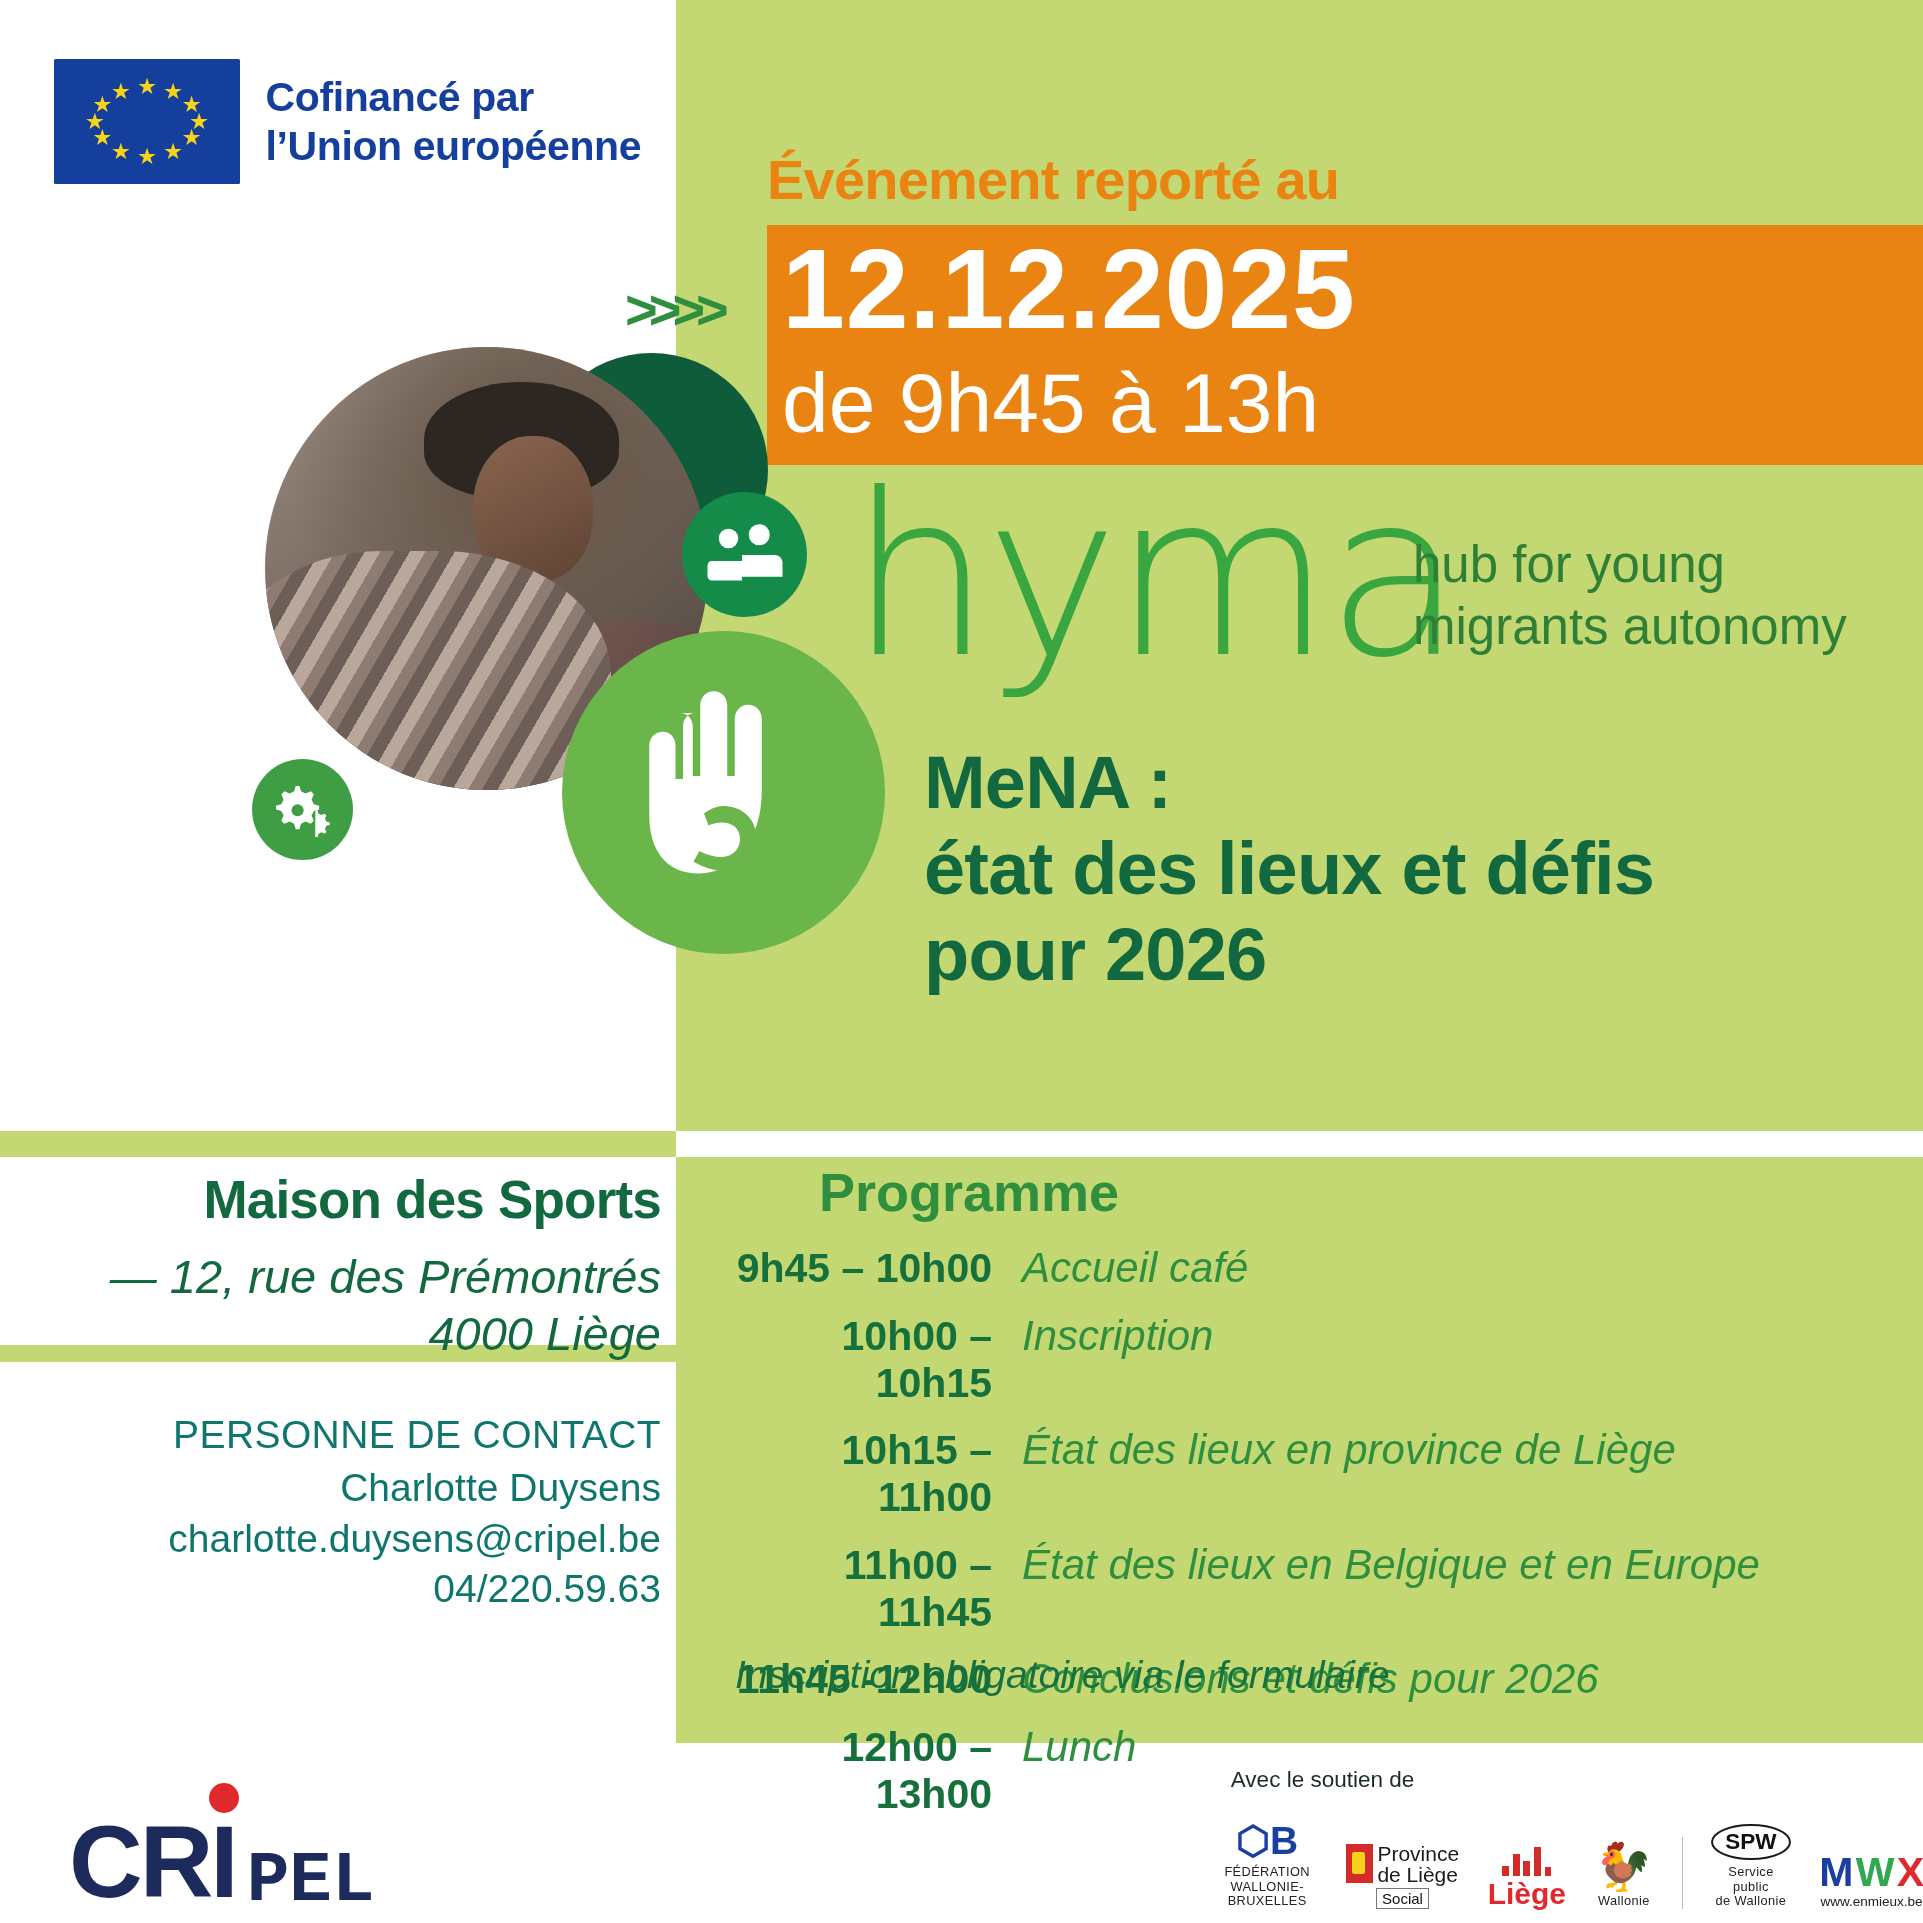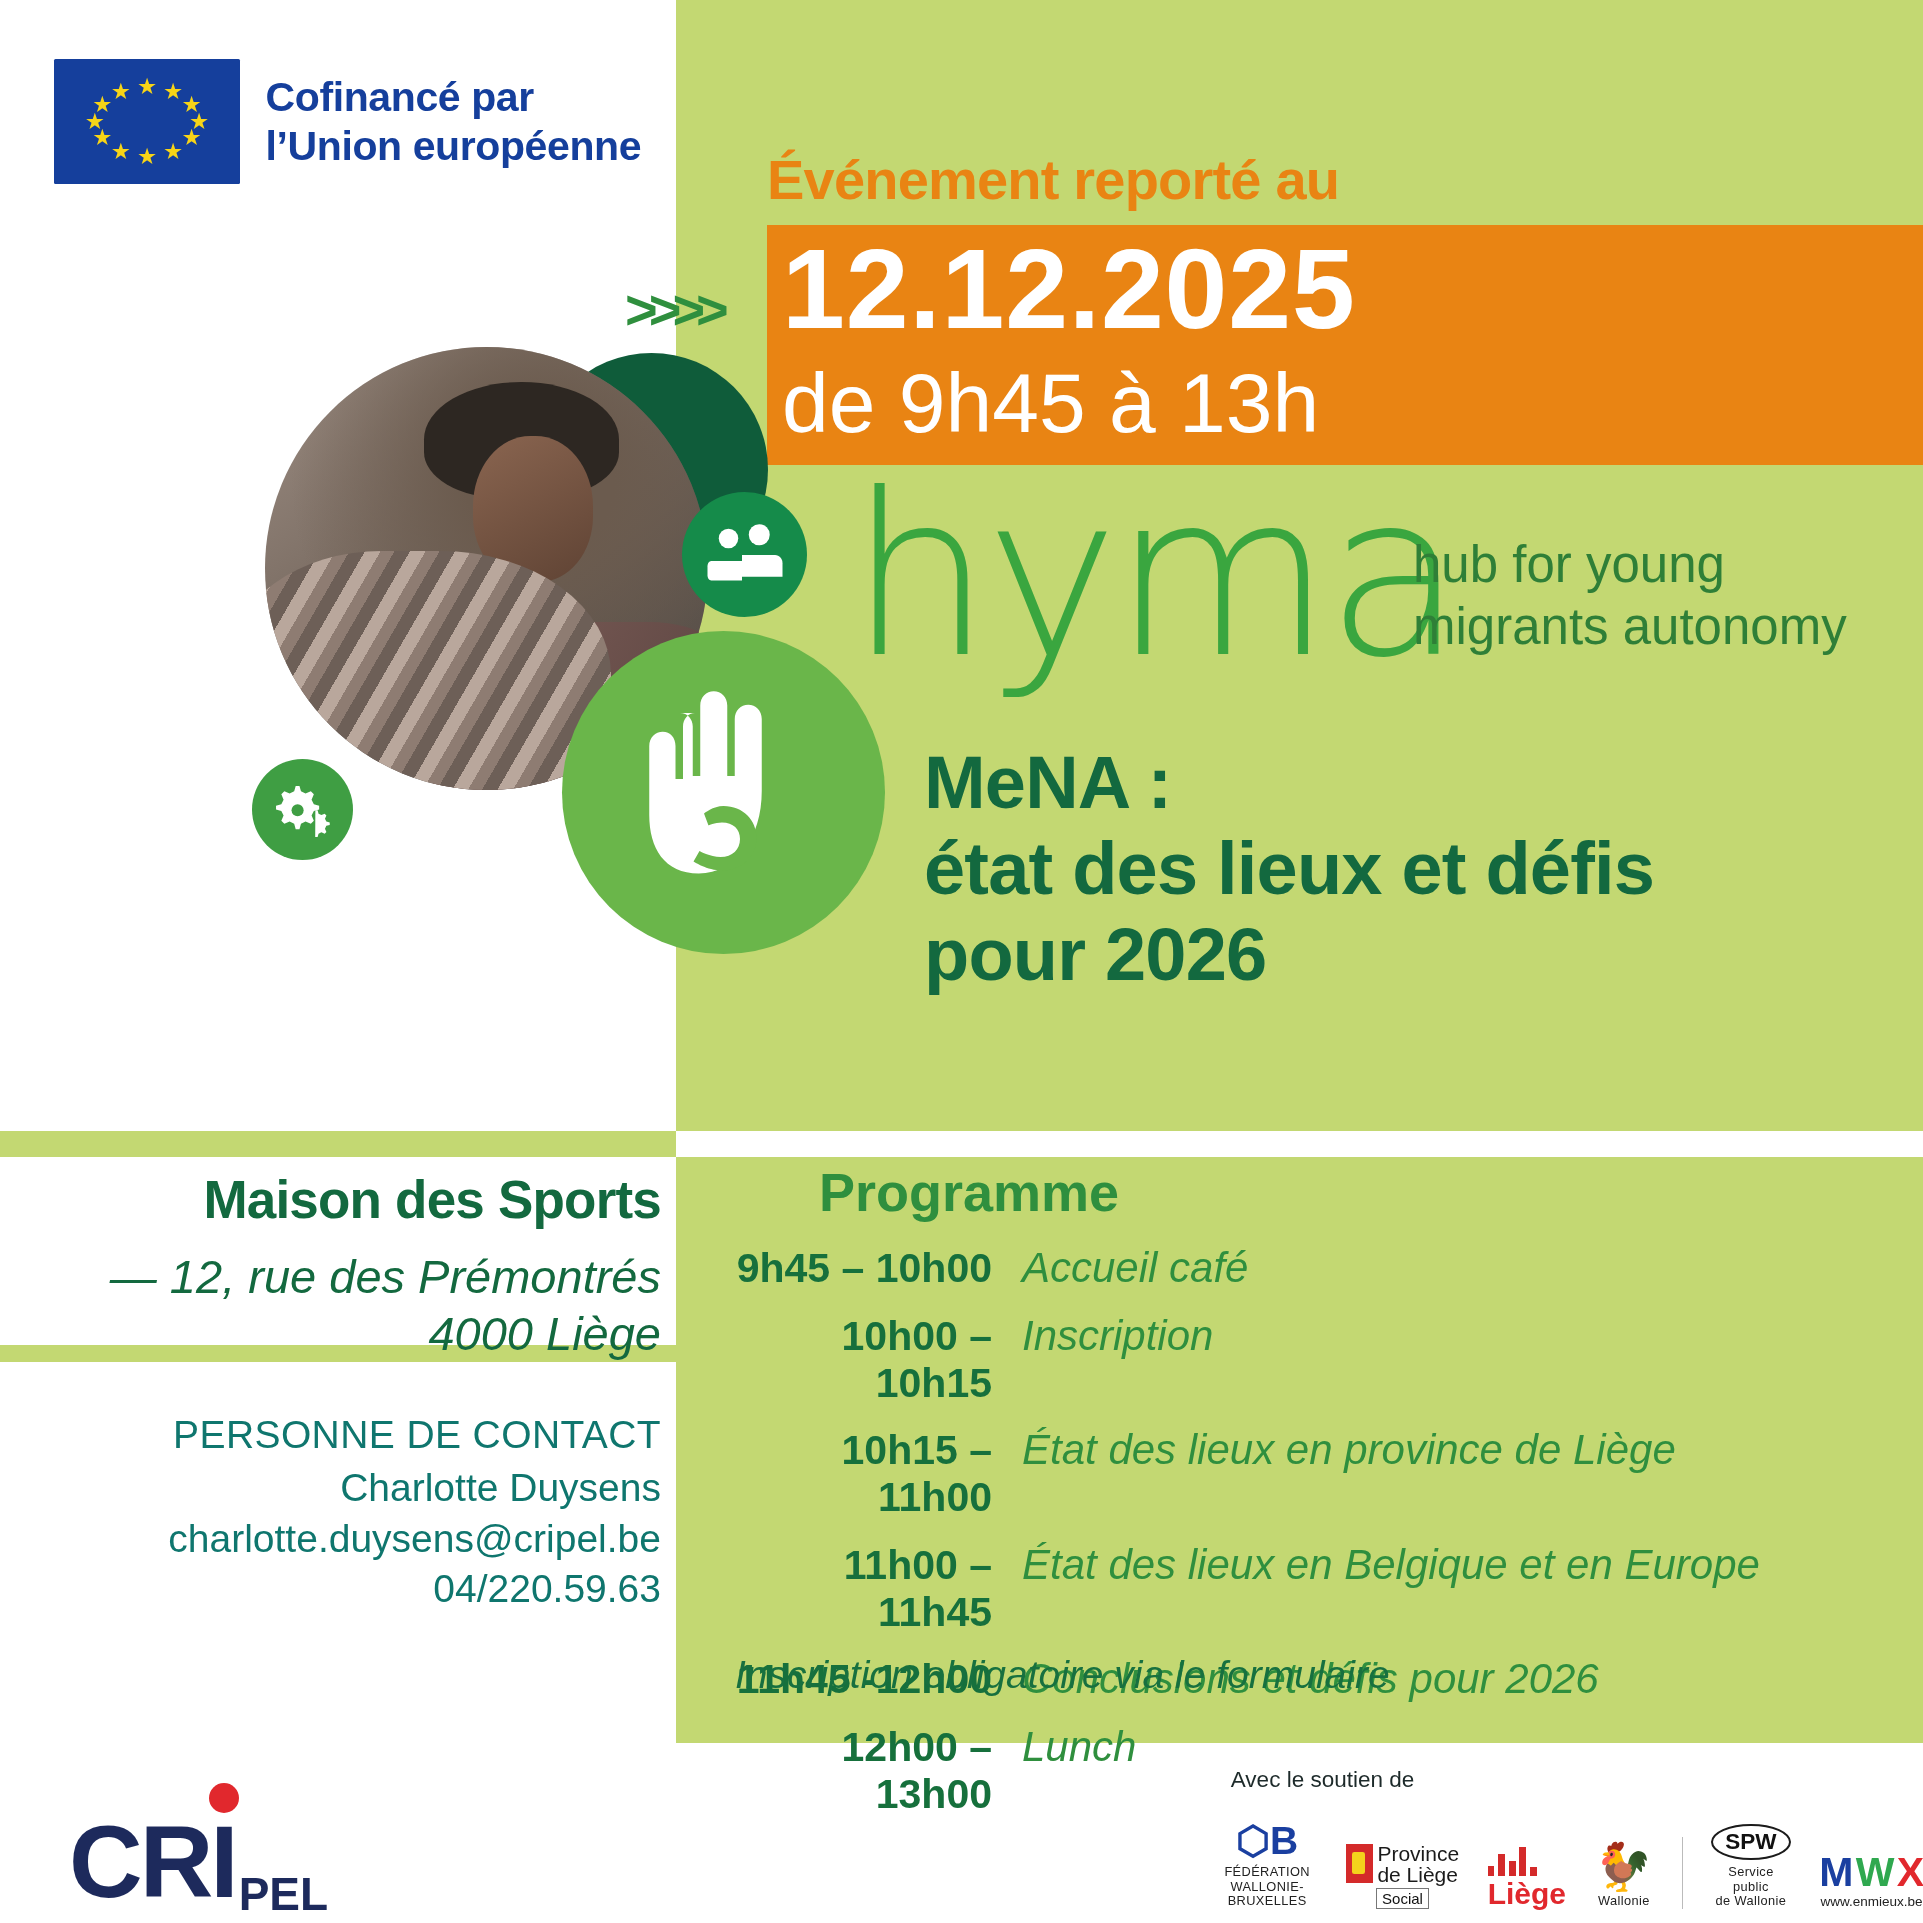--- a/index.html
+++ b/index.html
@@ -183,21 +183,21 @@
     position:absolute;left:721px;top:1653px;
     color:#17703f;font-style:italic;font-size:39px;margin-left:14px;
   }
 
   
   .cripel{
     position:absolute;left:69px;top:1804px;
     font-weight:bold;font-size:102px;color:#1d2a5c;letter-spacing:-3px;
     display:flex;align-items:flex-end;
   }
-  .cripel .pel{font-size:46px;color:#1d2a5c;letter-spacing:0px;margin-left:3px;}
+  .cripel .pel{font-size:71px;color:#1d2a5c;letter-spacing:0px;margin-left:11px;font-family:Liberation Mono, monospace;}
   .cripel-dot{
     position:absolute;left:209px;top:1783px;width:30px;height:30px;border-radius:50%;
     background:#e1282d;
   }
 
   
   .support-label{
     position:absolute;left:1225px;top:1767px;width:195px;text-align:center;
     color:#1d2a2a;font-size:22.5px;
   }
@@ -205,21 +205,21 @@
     position:absolute;left:1217px;top:1804px;display:flex;align-items:flex-end;gap:28.6px;
   }
   .sup{display:flex;flex-direction:column;align-items:center;justify-content:flex-end;height:105px;}
   .sup-cap{font-size:12.8px;color:#222;margin-top:4.5px;text-align:center;line-height:1.15;letter-spacing:0.4px;}
   .fwb-mark{font-size:39px;color:#1a3fa0;font-weight:bold;line-height:1;}
   .prov-mark{display:flex;align-items:center;gap:4.5px;}
   .prov-flag{width:27px;height:39px;background:#d42a2a;position:relative;}
   .prov-flag:after{content:"";position:absolute;left:6px;top:7.5px;width:13.5px;height:22.5px;background:#f4d21c;border-radius:2.3px;}
   .prov-text{font-size:21px;color:#1b1b1b;font-weight:normal;line-height:1.0;text-align:left;}
   .prov-social{font-size:15px;border:0.8px solid #777;padding:0.8px 5.3px;margin-top:3.8px;display:inline-block;color:#111;}
-  .liege-mark{display:flex;flex-direction:column;align-items:flex-start;}
+  .liege-mark{display:flex;flex-direction:column;align-items:center;}
   .liege-bars{display:flex;align-items:flex-end;gap:3.8px;height:33px;}
   .liege-bars i{display:block;width:6.8px;background:#d42a2a;}
   .liege-text{font-size:30px;color:#e1282d;font-weight:bold;line-height:1;margin-top:3px;}
   .rooster{font-size:47px;line-height:1;color:#cf2127;}
   .spw-mark{display:flex;flex-direction:column;align-items:flex-start;}
   .spw-oval{border:2.3px solid #1b1b1b;border-radius:50%;padding:3px 12px;font-size:22.5px;font-weight:bold;color:#111;}
   .mwx{display:flex;gap:2.3px;align-items:flex-end;}
   .mwx span{font-size:41px;font-weight:bold;line-height:0.9;}
   .enmieux{font-size:13.5px;color:#222;margin-top:3px;}
   .sup-sep{width:1.5px;height:72px;background:#bbb;}

